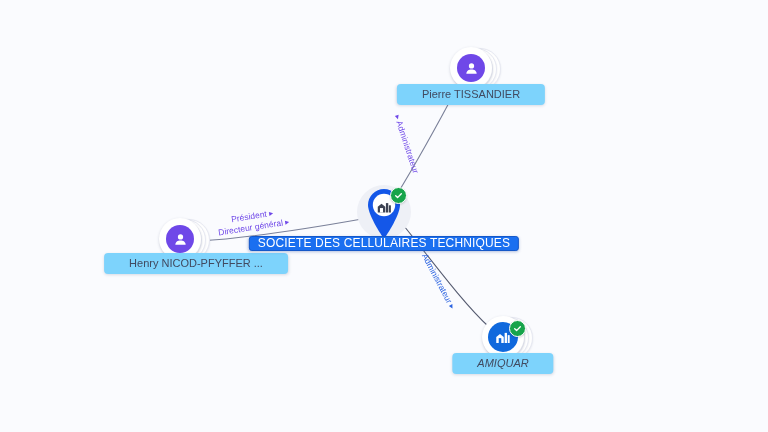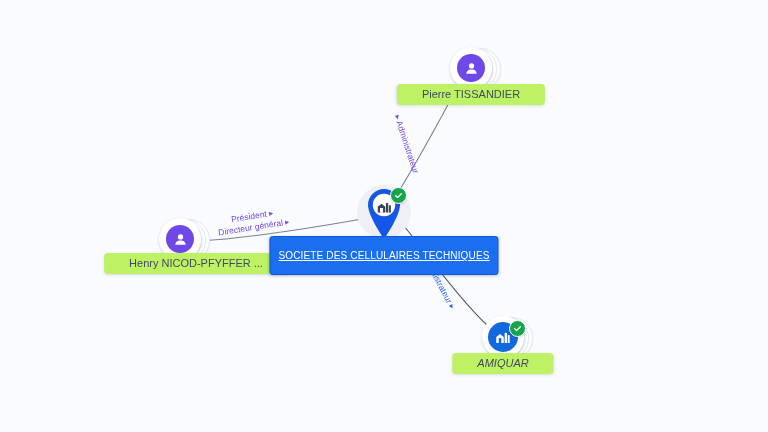--- a/index.html
+++ b/index.html
@@ -126,38 +126,37 @@
     justify-content: center;
     box-shadow: 0 1px 2px rgba(0,0,0,0.16);
   }
   .badge svg { display: block; }
 
   
   .node-label {
     position: absolute;
     transform: translateX(-50%);
     white-space: nowrap;
-    background: #bef264;
+    background: #7dd3fc;
     color: #414a60;
     font-size: 11px;
     line-height: 13px;
     padding: 4px 25px;
     border-radius: 4px;
     box-shadow: 0 1px 3px rgba(40,50,90,0.16);
   }
   .node-label.primary {
     background: #1a6ff0;
     color: #ffffff;
-    font-size: 10px;
+    font-size: 12px;
     letter-spacing: 0.15px;
-    padding: 12px 8px;
+    padding: 0 8px;
     border: 1px solid #1558c8;
     border-radius: 3px;
     box-shadow: 0 1px 3px rgba(20,60,150,0.30);
-    text-decoration: underline;
   }
 
   
   .edge-label {
     position: absolute;
     white-space: nowrap;
     font-size: 8.5px;
     line-height: 10px;
     font-family: "Liberation Sans", sans-serif;
   }

